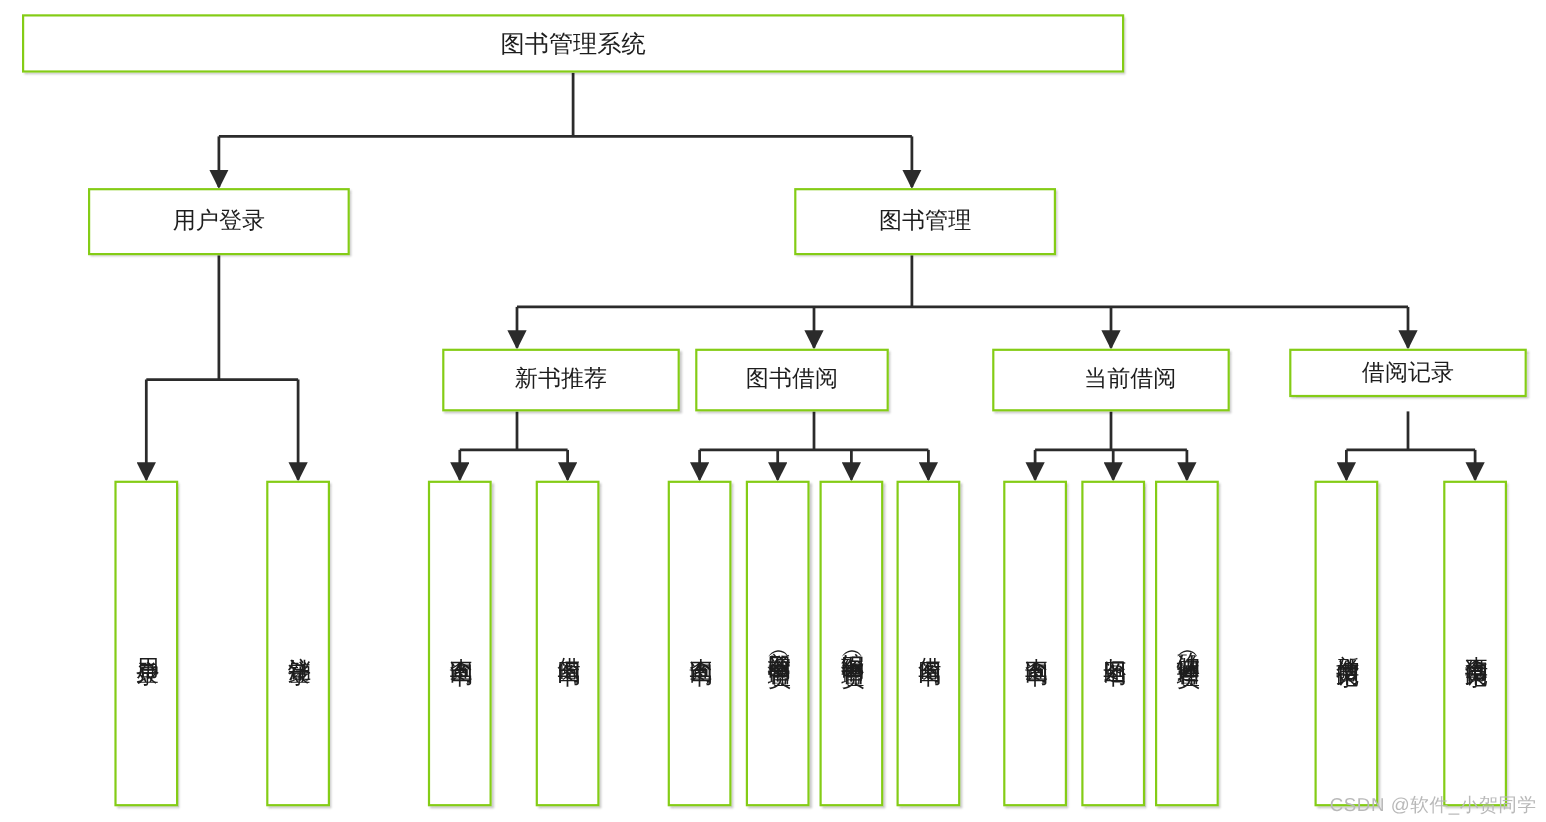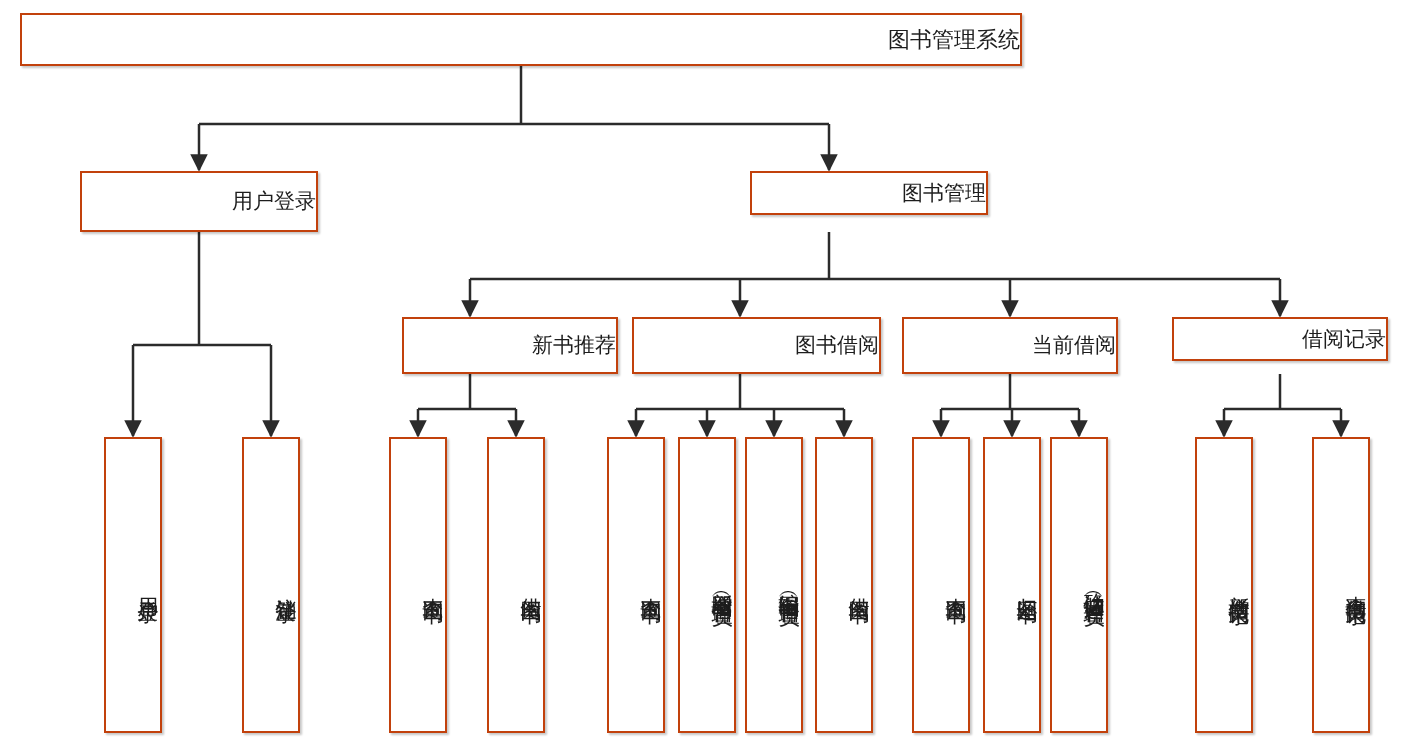--- a/index.html
+++ b/index.html
@@ -20,25 +20,25 @@
   #edges {
     position: absolute;
     left: 0;
     top: 0;
     width: 1405px;
     height: 747px;
   }
   .node {
     position: absolute;
     box-sizing: border-box;
-    border: 2px solid #c2410c;
+    border: 2px solid #84cc16;
     background: #ffffff;
     display: flex;
     align-items: center;
-    justify-content: flex-end;
+    justify-content: center;
     box-shadow: 2px 2px 2px rgba(0,0,0,0.22);
   }
   .node-label {
     color: #1d1d1d;
     line-height: 1.18;
     text-align: center;
     white-space: nowrap;
   }
   .node.horizontal .node-label {
     font-size: 21px;
@@ -108,27 +108,27 @@
       </g>
   </svg>
 
   <div id="nodes">
       <div class="node horizontal root" style="left: 20px; top: 13px; width: 1002px; height: 53px;">
         <div class="node-label">图书管理系统</div>
       </div>
       <div class="node horizontal" style="left: 80px; top: 171px; width: 238px; height: 61px;">
         <div class="node-label">用户登录</div>
       </div>
-      <div class="node horizontal" style="left: 750px; top: 171px; width: 238px; height: 44px;">
+      <div class="node horizontal" style="left: 722px; top: 171px; width: 238px; height: 61px;">
         <div class="node-label">图书管理</div>
       </div>
       <div class="node horizontal" style="left: 362px; top: 317px; width: 216px; height: 57px; margin-left: 40px;">
         <div class="node-label">新书推荐</div>
       </div>
-      <div class="node horizontal" style="left: 632px; top: 317px; width: 249px; height: 57px;">
+      <div class="node horizontal" style="left: 632px; top: 317px; width: 176px; height: 57px;">
         <div class="node-label">图书借阅</div>
       </div>
       <div class="node horizontal" style="left: 902px; top: 317px; width: 216px; height: 57px; padding-left: 35px;">
         <div class="node-label">当前借阅</div>
       </div>
       <div class="node horizontal" style="left: 1172px; top: 317px; width: 216px; height: 44px;">
         <div class="node-label">借阅记录</div>
       </div>
       <div class="node vertical" style="left: 104px; top: 437px; width: 58px; height: 296px;">
         <div class="node-label">用户登录</div>
@@ -164,13 +164,14 @@
         <div class="node-label">确认归还（管理员）</div>
       </div>
       <div class="node vertical" style="left: 1195px; top: 437px; width: 58px; height: 296px;">
         <div class="node-label">新增借阅记录</div>
       </div>
       <div class="node vertical" style="left: 1312px; top: 437px; width: 58px; height: 296px;">
         <div class="node-label">查询借阅记录</div>
       </div>
     </div>
 
+  <div id="watermark">CSDN @软件_小贺同学</div>
 </div>
 
 </body></html>

